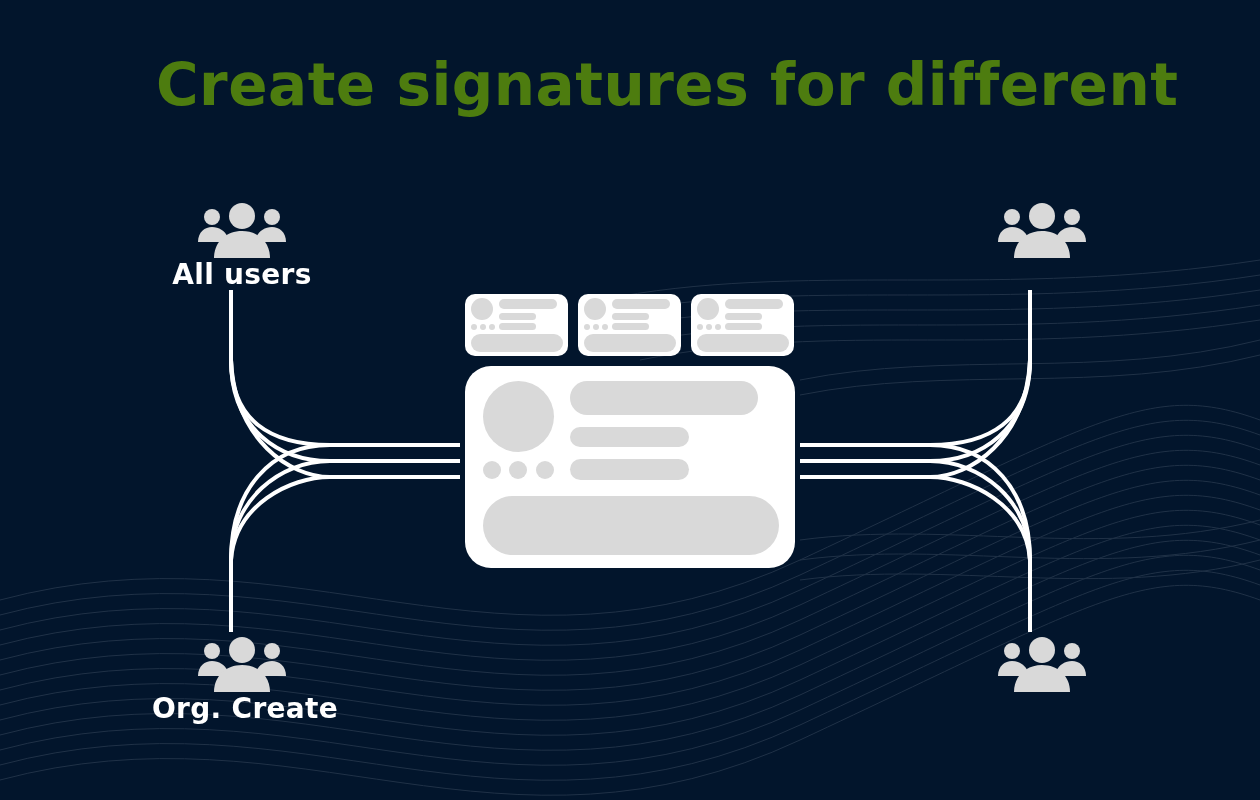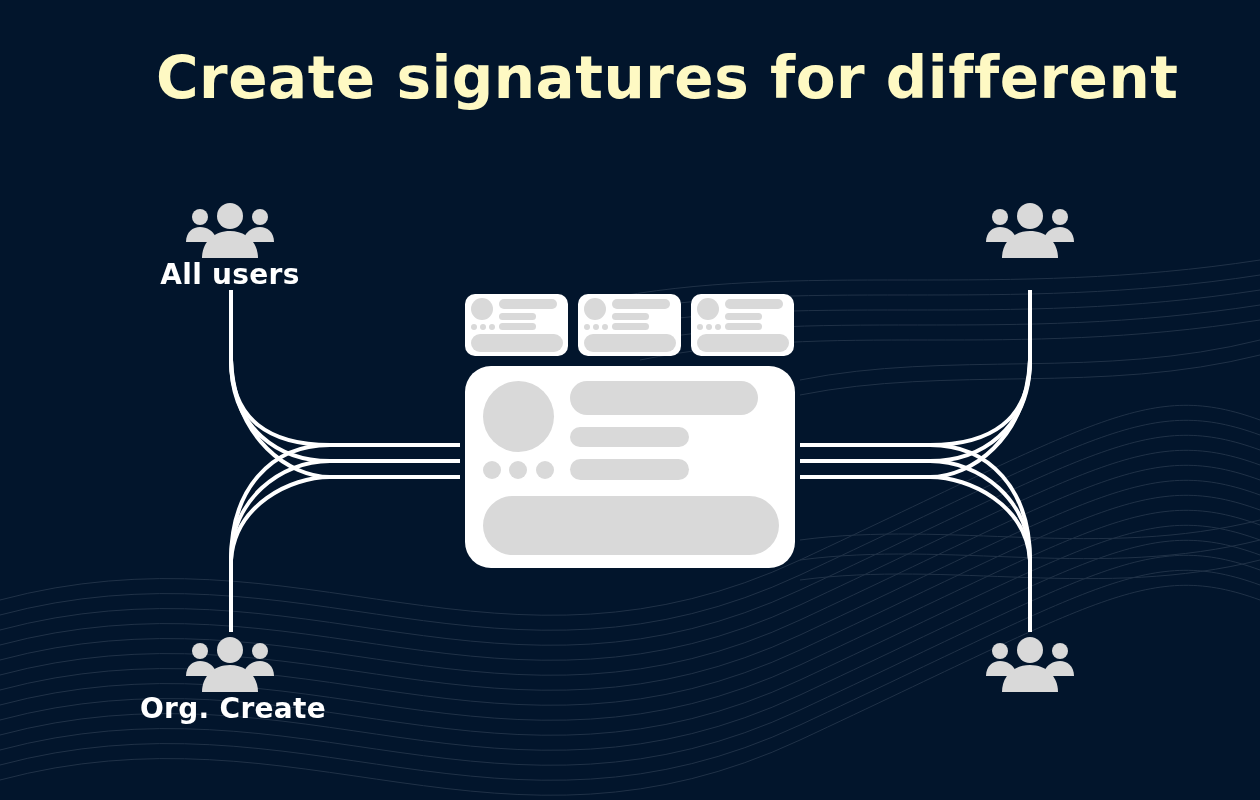--- a/index.html
+++ b/index.html
@@ -4,27 +4,27 @@
 <style>
   html, body { margin: 0; padding: 0; }
   body {
     width: 1260px; height: 800px; overflow: hidden;
     background: #02152c;
     font-family: "Liberation Sans", sans-serif;
     position: relative;
   }
   .bg-waves { position: absolute; left: 0; top: 0; width: 1260px; height: 800px; }
   .title {
-    position: absolute; left: 156px; top: 47px;
-    color: #fef9c3; font-weight: 700; font-size: 58px; line-height: 62px;
+    position: absolute; left: 156px; top: 54px;
+    color: #4d7c0f; font-weight: 700; font-size: 58px; line-height: 62px;
     letter-spacing: 0.5px;
     font-family: "DejaVu Sans", sans-serif;
   }
   .title div { white-space: nowrap; }
-  .node { position: absolute; text-align: center; color: #fff; }
+  .node { position: absolute; text-align: center; color: #fff; margin-left: 12px; }
   .node .label {
     font-family: "DejaVu Sans", sans-serif;
     font-weight: 700; font-size: 28px; white-space: nowrap; letter-spacing: 0.3px;
   }
   .users-icon { display: block; margin: 0 auto; }
   .connectors { position: absolute; left: 0; top: 0; width: 1260px; height: 800px; pointer-events: none; }
   .card {
     position: absolute; background: #ffffff; border-radius: 10px;
   }
   .card .ph { position: absolute; background: #d9d9d9; border-radius: 999px; }

